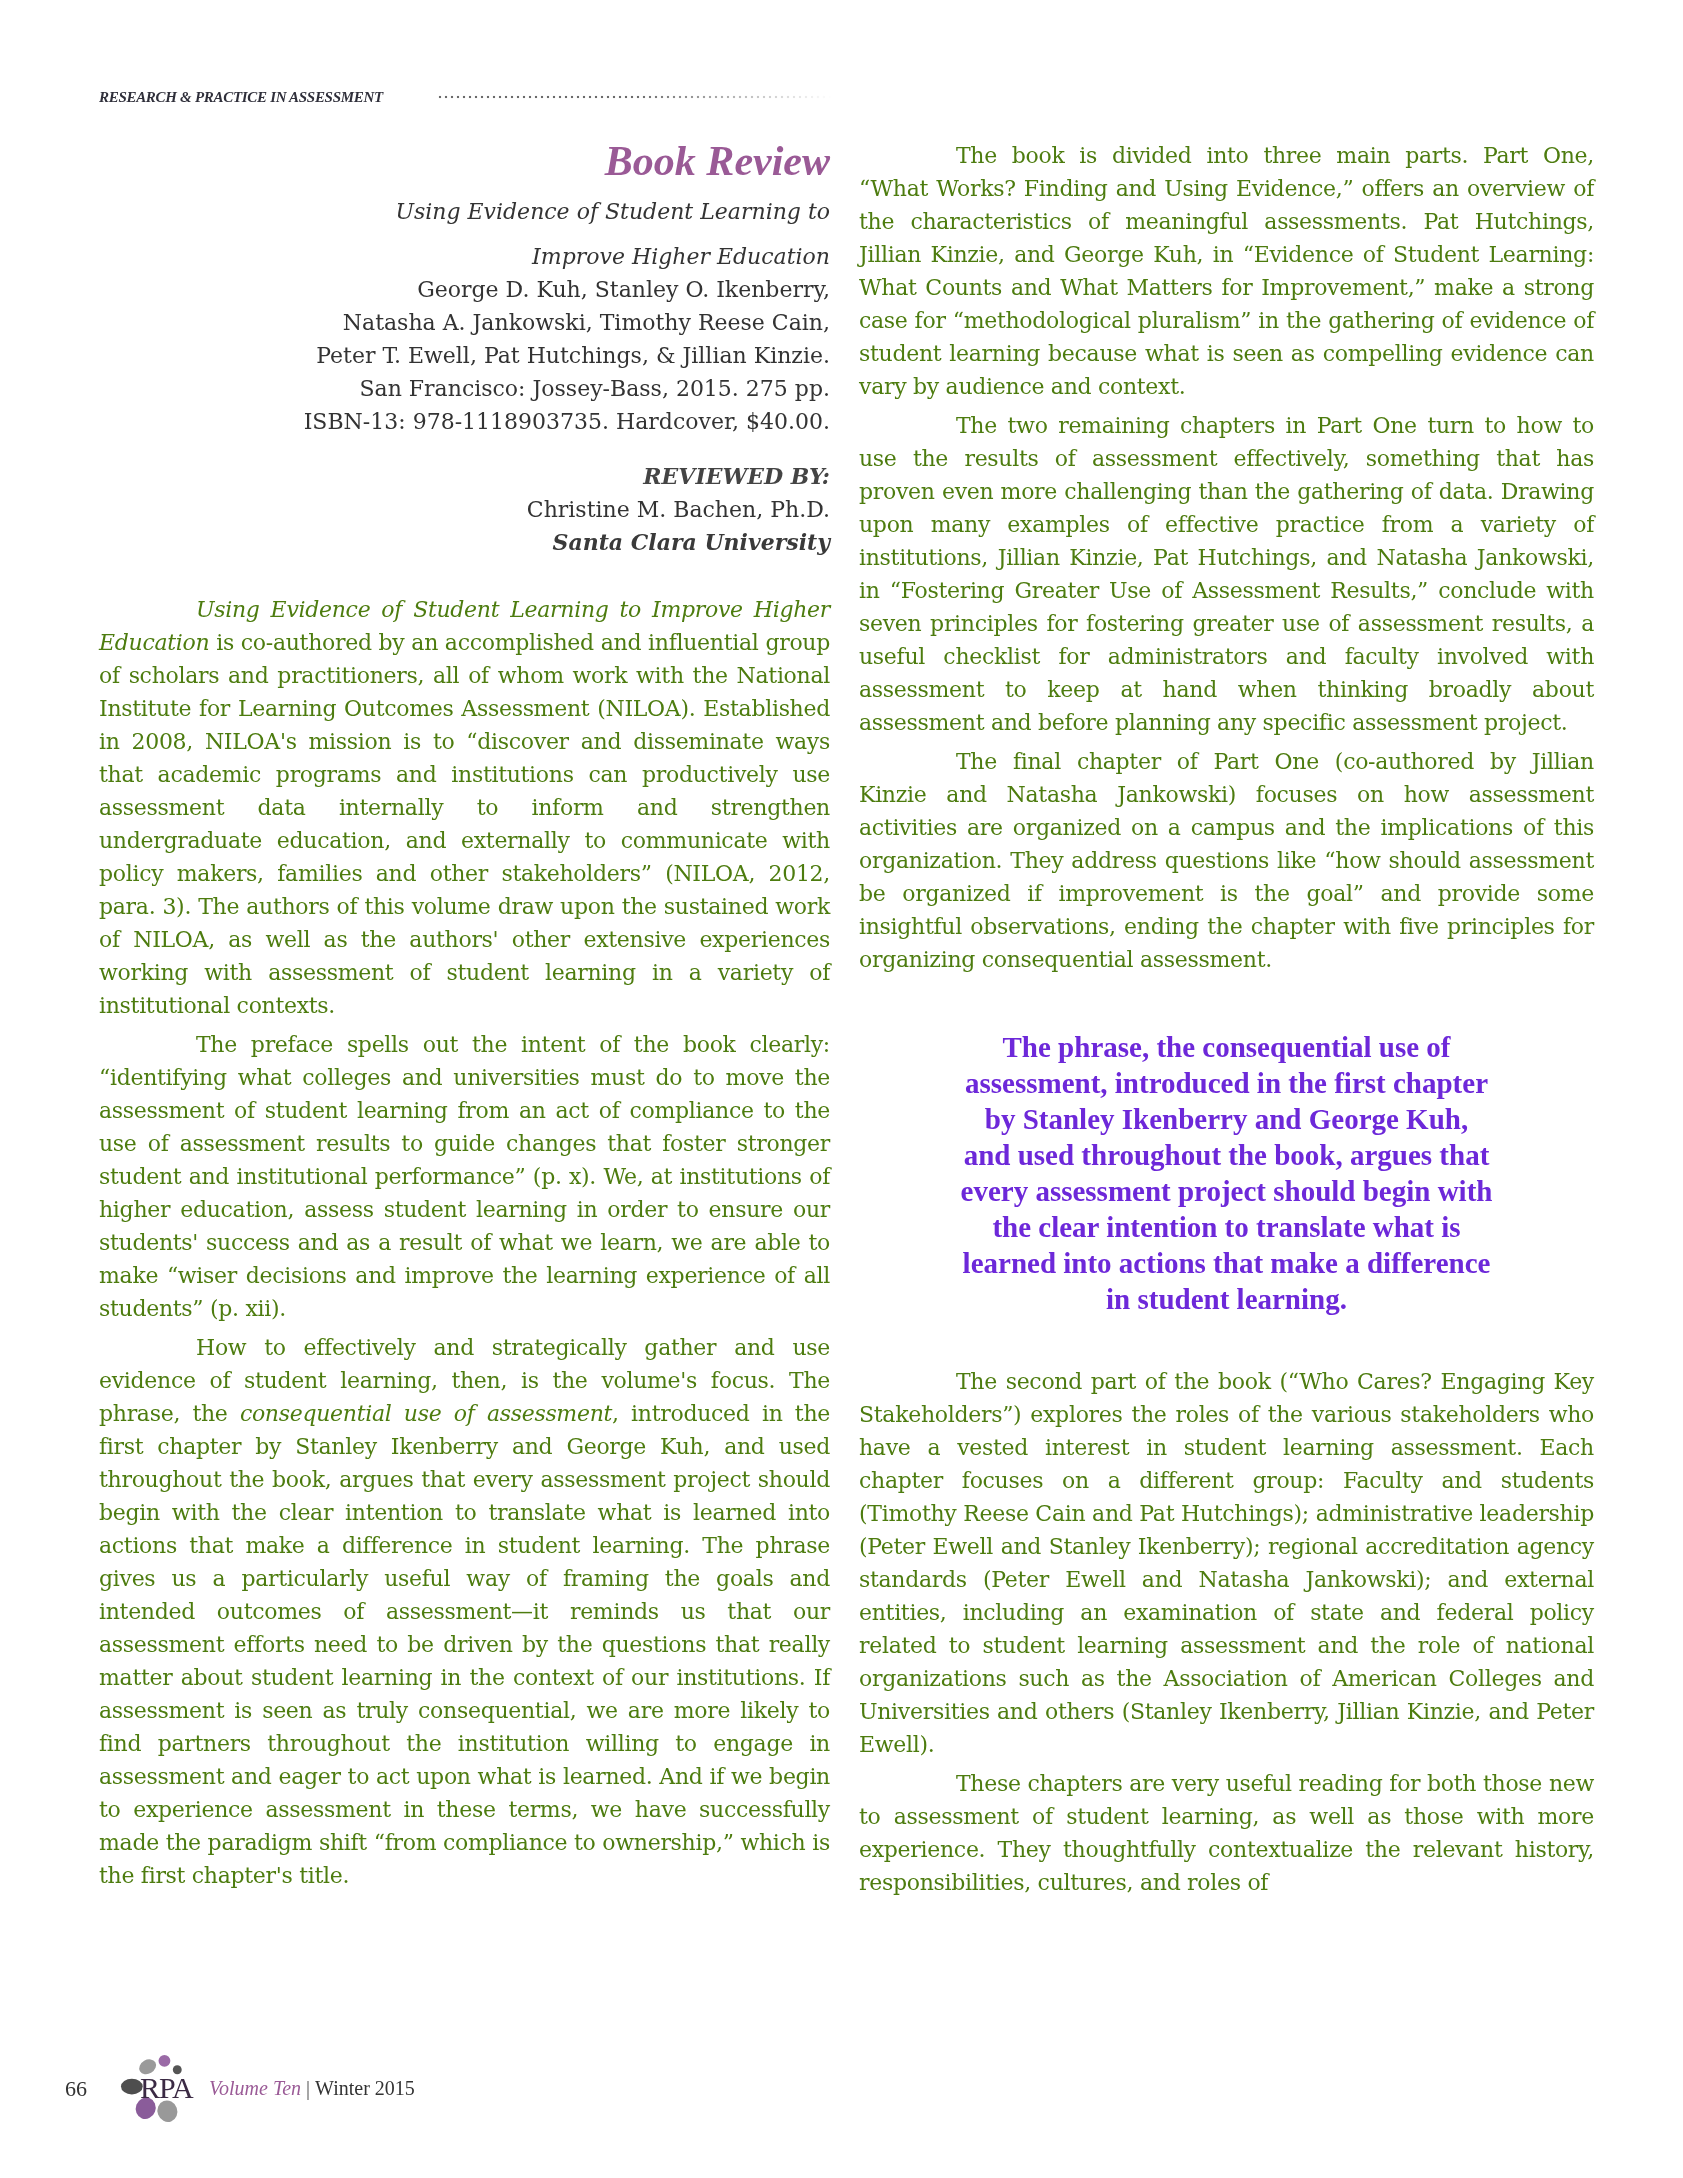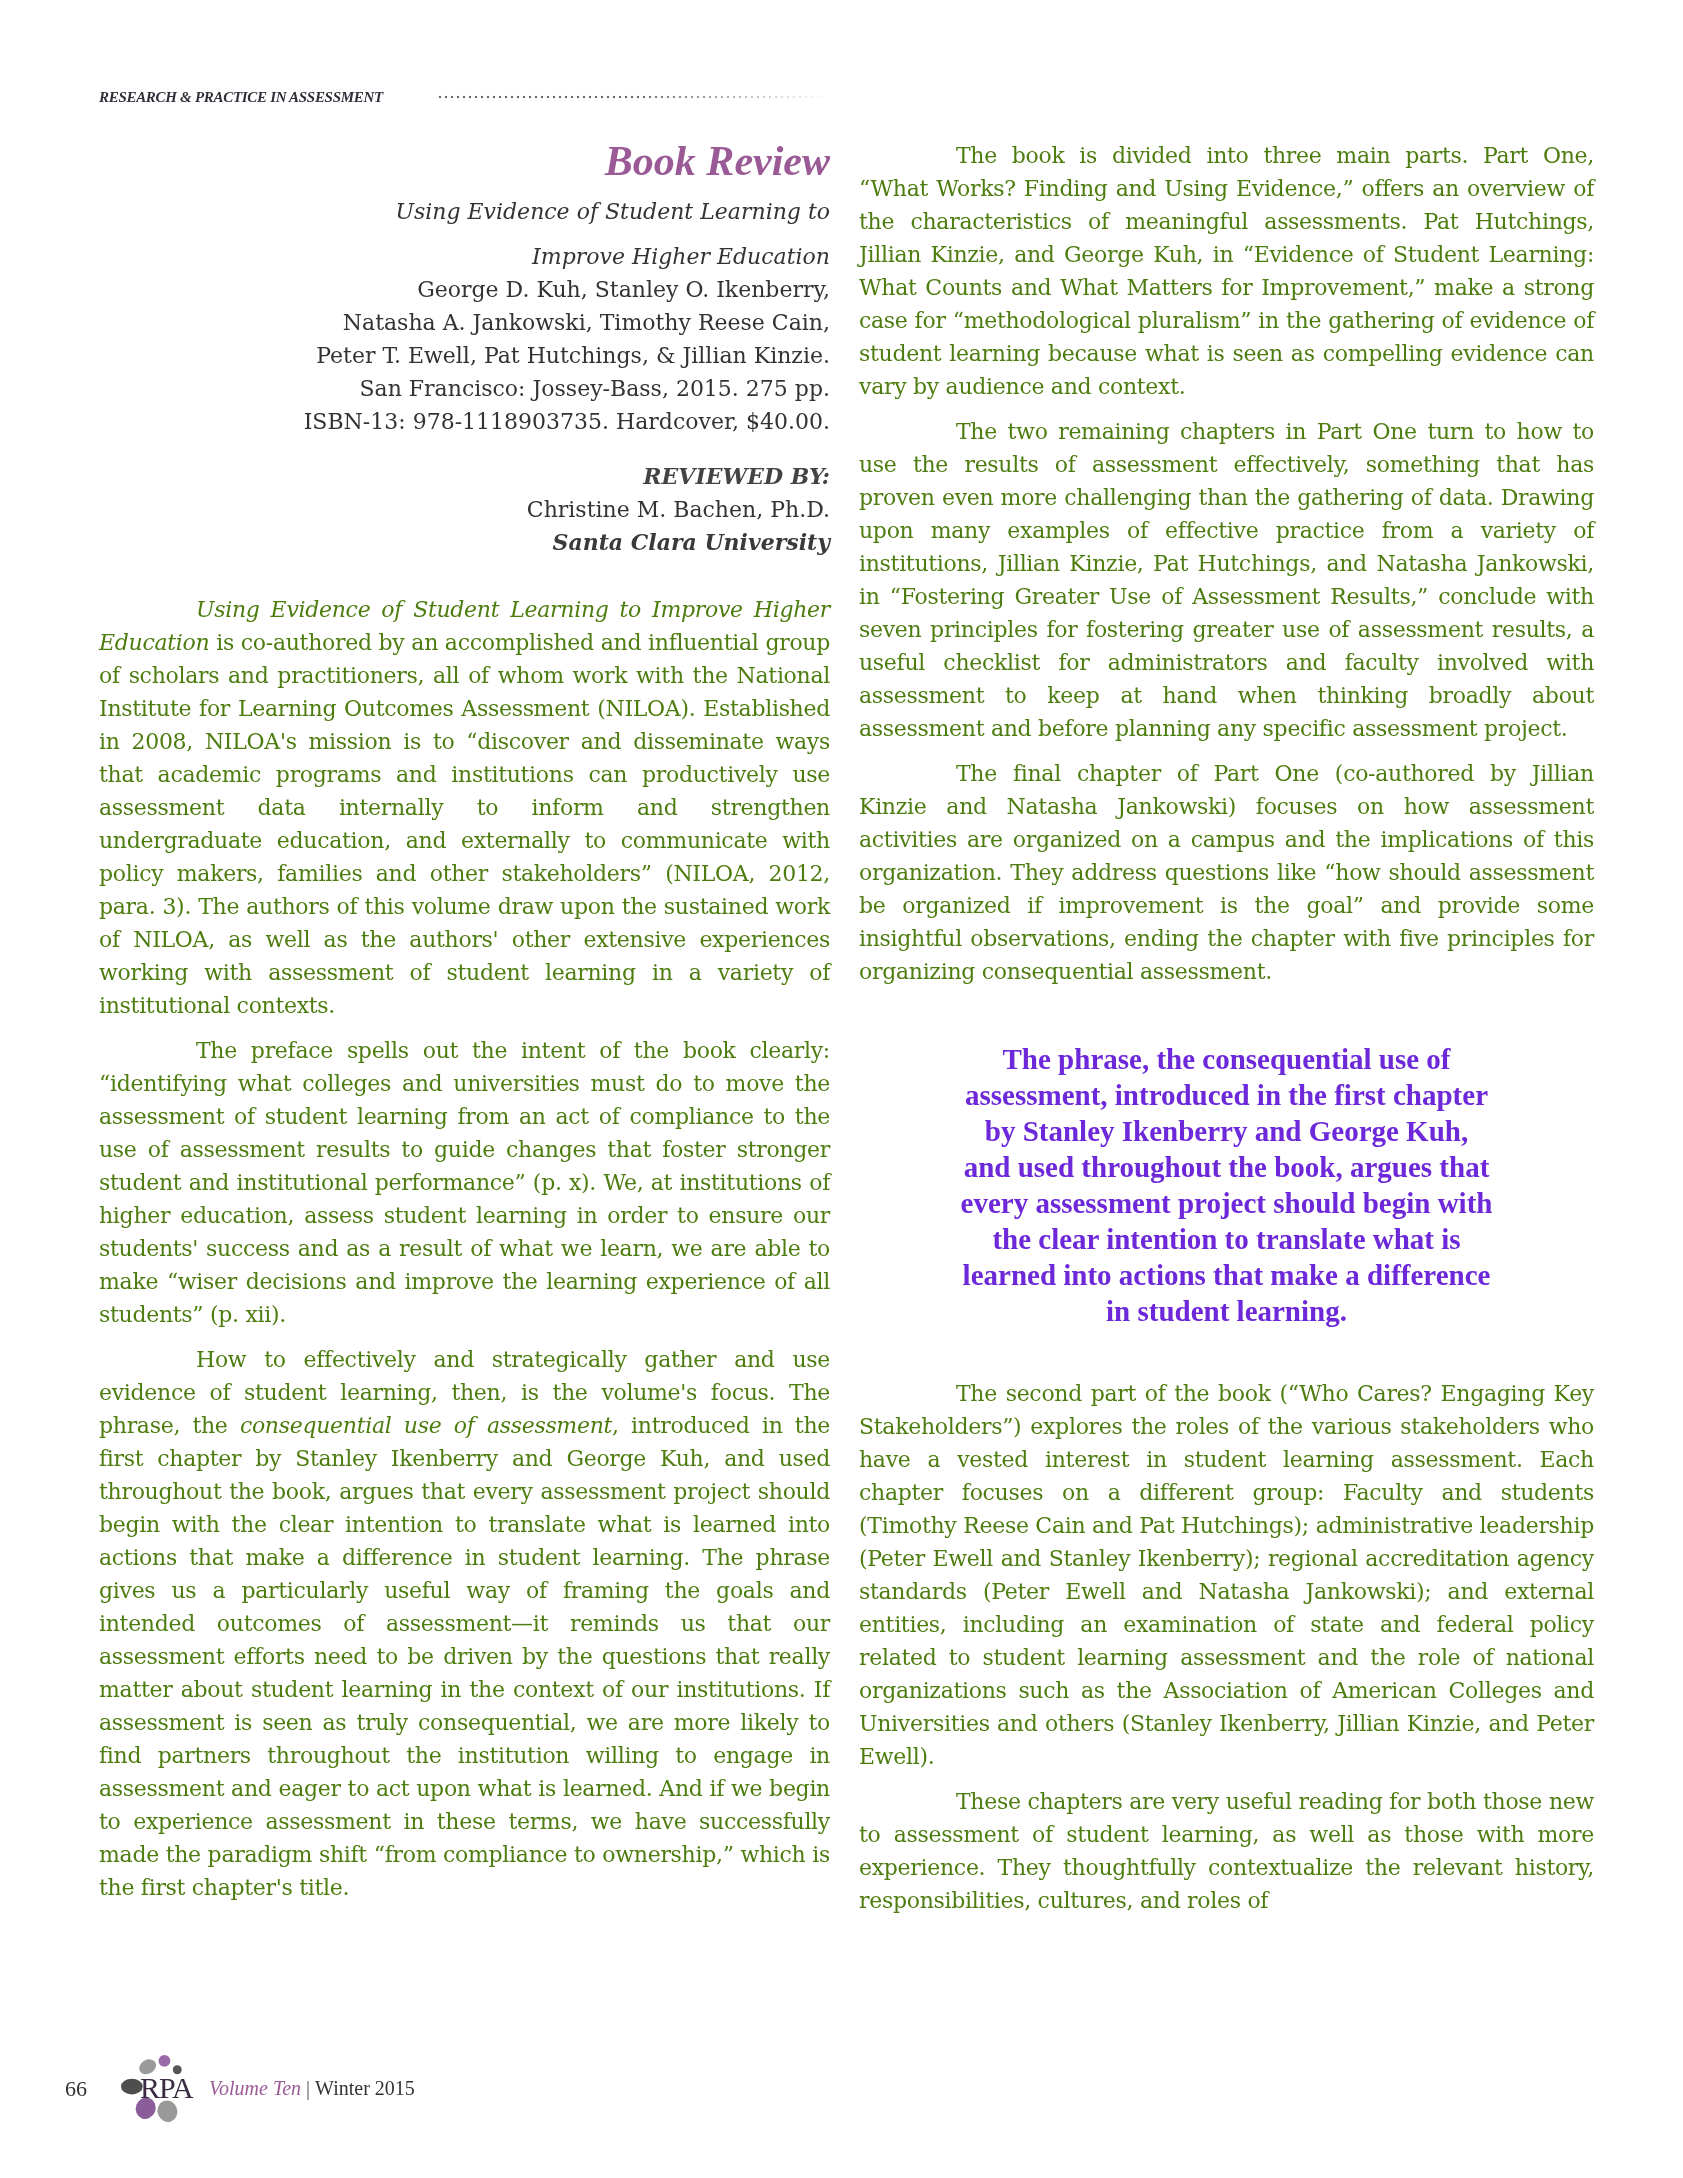--- a/index.html
+++ b/index.html
@@ -23,21 +23,21 @@
     .bib { text-align: right; font-size: 22px; line-height: 33px; color: #333; }
     .bib .title { font-family: "Liberation Serif", serif; font-style: italic; font-weight: bold;
                   font-size: 42px; line-height: 44px; color: #9a5a96; margin-bottom: 8px; }
     .bib .book-title { font-style: italic; margin-top: 12px; }
     .reviewer { margin-top: 22px; text-align: right; font-size: 22px; line-height: 33px; color: #333; }
     .reviewer .rb-label { font-style: italic; font-weight: bold; color: #444; }
     .reviewer .rb-aff { font-style: italic; font-weight: bold; color: #3a3a3a; }
 
     p.body { margin: 0; font-size: 22px; line-height: 33px; text-align: justify;
              text-indent: 97px; color: #4d7c0f; letter-spacing: -0.3px; }
-    p.body + p.body { margin-top: 12px; }
+    p.body + p.body { margin-top: 6px; }
     .col-left p.first { margin-top: 34px; }
     .em { font-style: italic; }
 
     .pullquote { margin: 53px 20px 48px 20px; text-align: center;
                  font-family: "Liberation Serif", serif; font-weight: bold;
                  font-size: 29px; line-height: 36px; color: #6d28d9; }
 
     .footer { position: absolute; left: 65px; top: 2059px; height: 59px; display: flex; align-items: center; }
     .footer .page-num { font-family: "Liberation Serif", serif; font-size: 22px; color: #333; width: 53px; }
     .footer .logo { position: relative; width: 83px; height: 79px; margin-right: 8px; }

